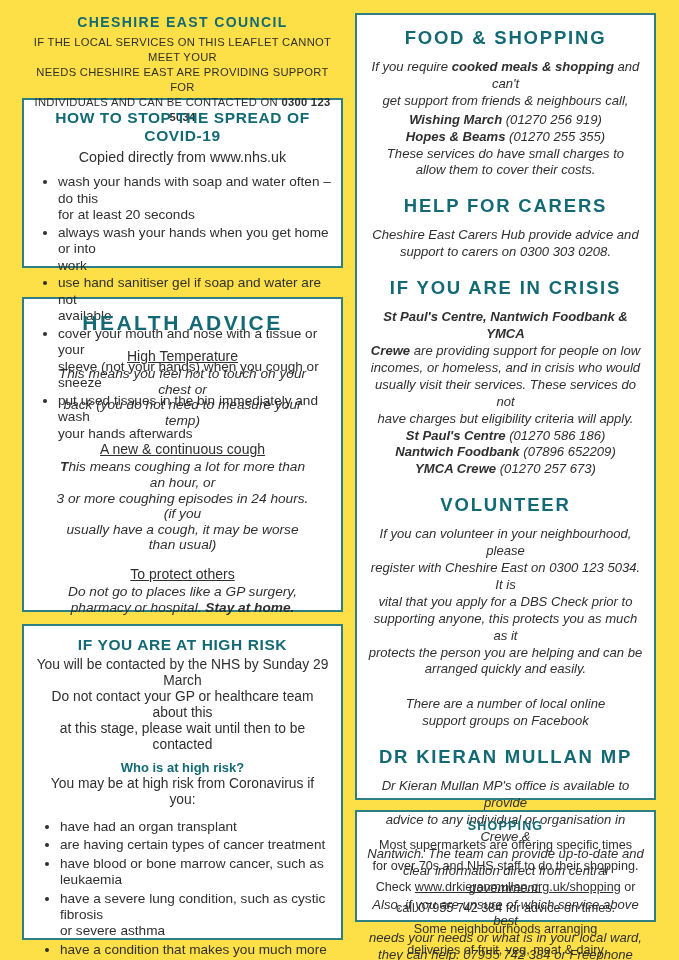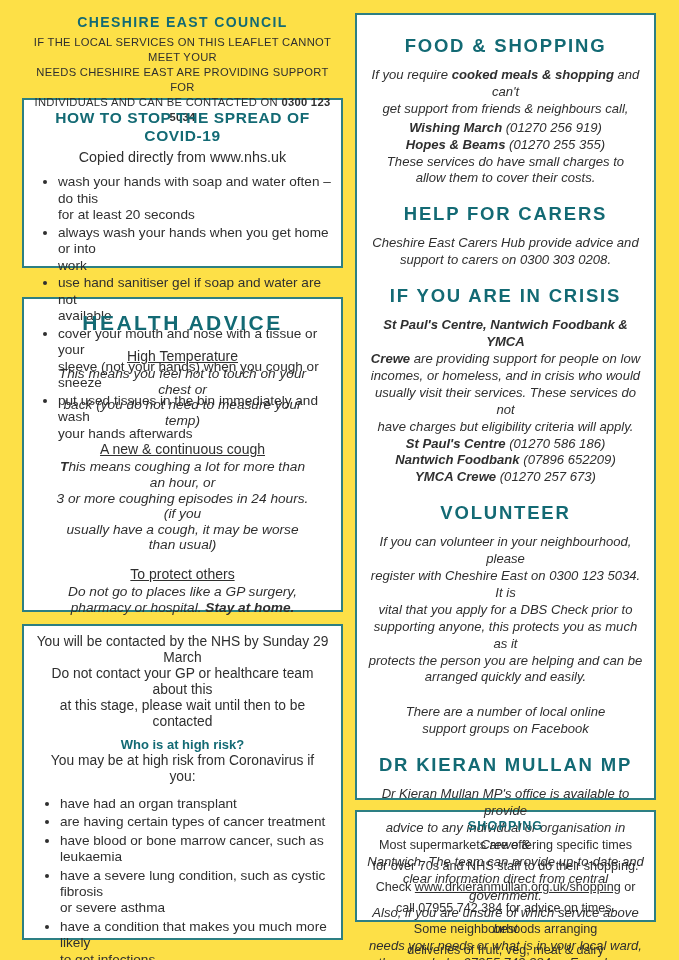--- a/index.html
+++ b/index.html
@@ -37,21 +37,21 @@
   .box-risk { height:316px; margin-top:12px; padding:8px 12px; }
   .risk-title { text-align:center; font-size:15.5px; font-weight:bold; letter-spacing:0.6px; color:#136a74; margin:2px 0 3px; }
   .risk-p { text-align:center; font-size:13.8px; line-height:16px; white-space:pre-line; color:#2f2f2f; }
   .risk-sub { text-align:center; font-size:13px; font-weight:bold; color:#136a74; margin:7px 0 1px; }
   .box-risk .bullet-list { margin-top:11px; line-height:16.4px; }
   .box-risk .bullet-list li { margin-bottom:2px; }
 
   
   .box-main { height:787px; padding:12px 10px; text-align:center; }
   .section-head { font-size:18.5px; font-weight:bold; letter-spacing:1.8px; color:#136a74; margin:16px 0 10px; }
-  .section-head.first { margin-top:8px; }
+  .section-head.first { margin-top:0; }
   .box-main p { font-size:13.1px; line-height:16.9px; white-space:pre-line; margin:0 0 0; color:#2f2f2f; }
   .box-main p.para { margin-bottom:2px; }
   .gap-before { margin-top:18px !important; }
 
   
   .box-shopping { height:112px; margin-top:10px; padding:5px 4px; text-align:center; }
   .shopping-title { font-size:12.5px; font-weight:bold; letter-spacing:1.2px; color:#136a74; margin:2px 0 2px; }
   .shopping-body { font-size:12.6px; line-height:21px; white-space:pre-line; color:#2f2f2f; }
 </style>
 </head>
@@ -99,20 +99,21 @@
 usually have a cough, it may be worse than usual)</span></p>
       </div>
       <div>
         <h3 class="ul-head">To protect others</h3>
         <p class="rich"><span>Do not go to places like a GP surgery,
 pharmacy or hospital. </span><span class="b">Stay at home.</span></p>
       </div>
     </section>
 
     <section class="box box-risk">
+      <h2 class="risk-title">IF YOU ARE AT HIGH RISK</h2>
       <p class="risk-p">You will be contacted by the NHS by Sunday 29 March
 Do not contact your GP or healthcare team about this
 at this stage, please wait until then to be contacted</p>
       <h3 class="risk-sub">Who is at high risk?</h3>
       <p class="risk-p">You may be at high risk from Coronavirus if you:</p>
       <ul class="bullet-list">
           <li>have had an organ transplant</li>
           <li>are having certain types of cancer treatment</li>
           <li>have blood or bone marrow cancer, such as
 leukaemia</li>

